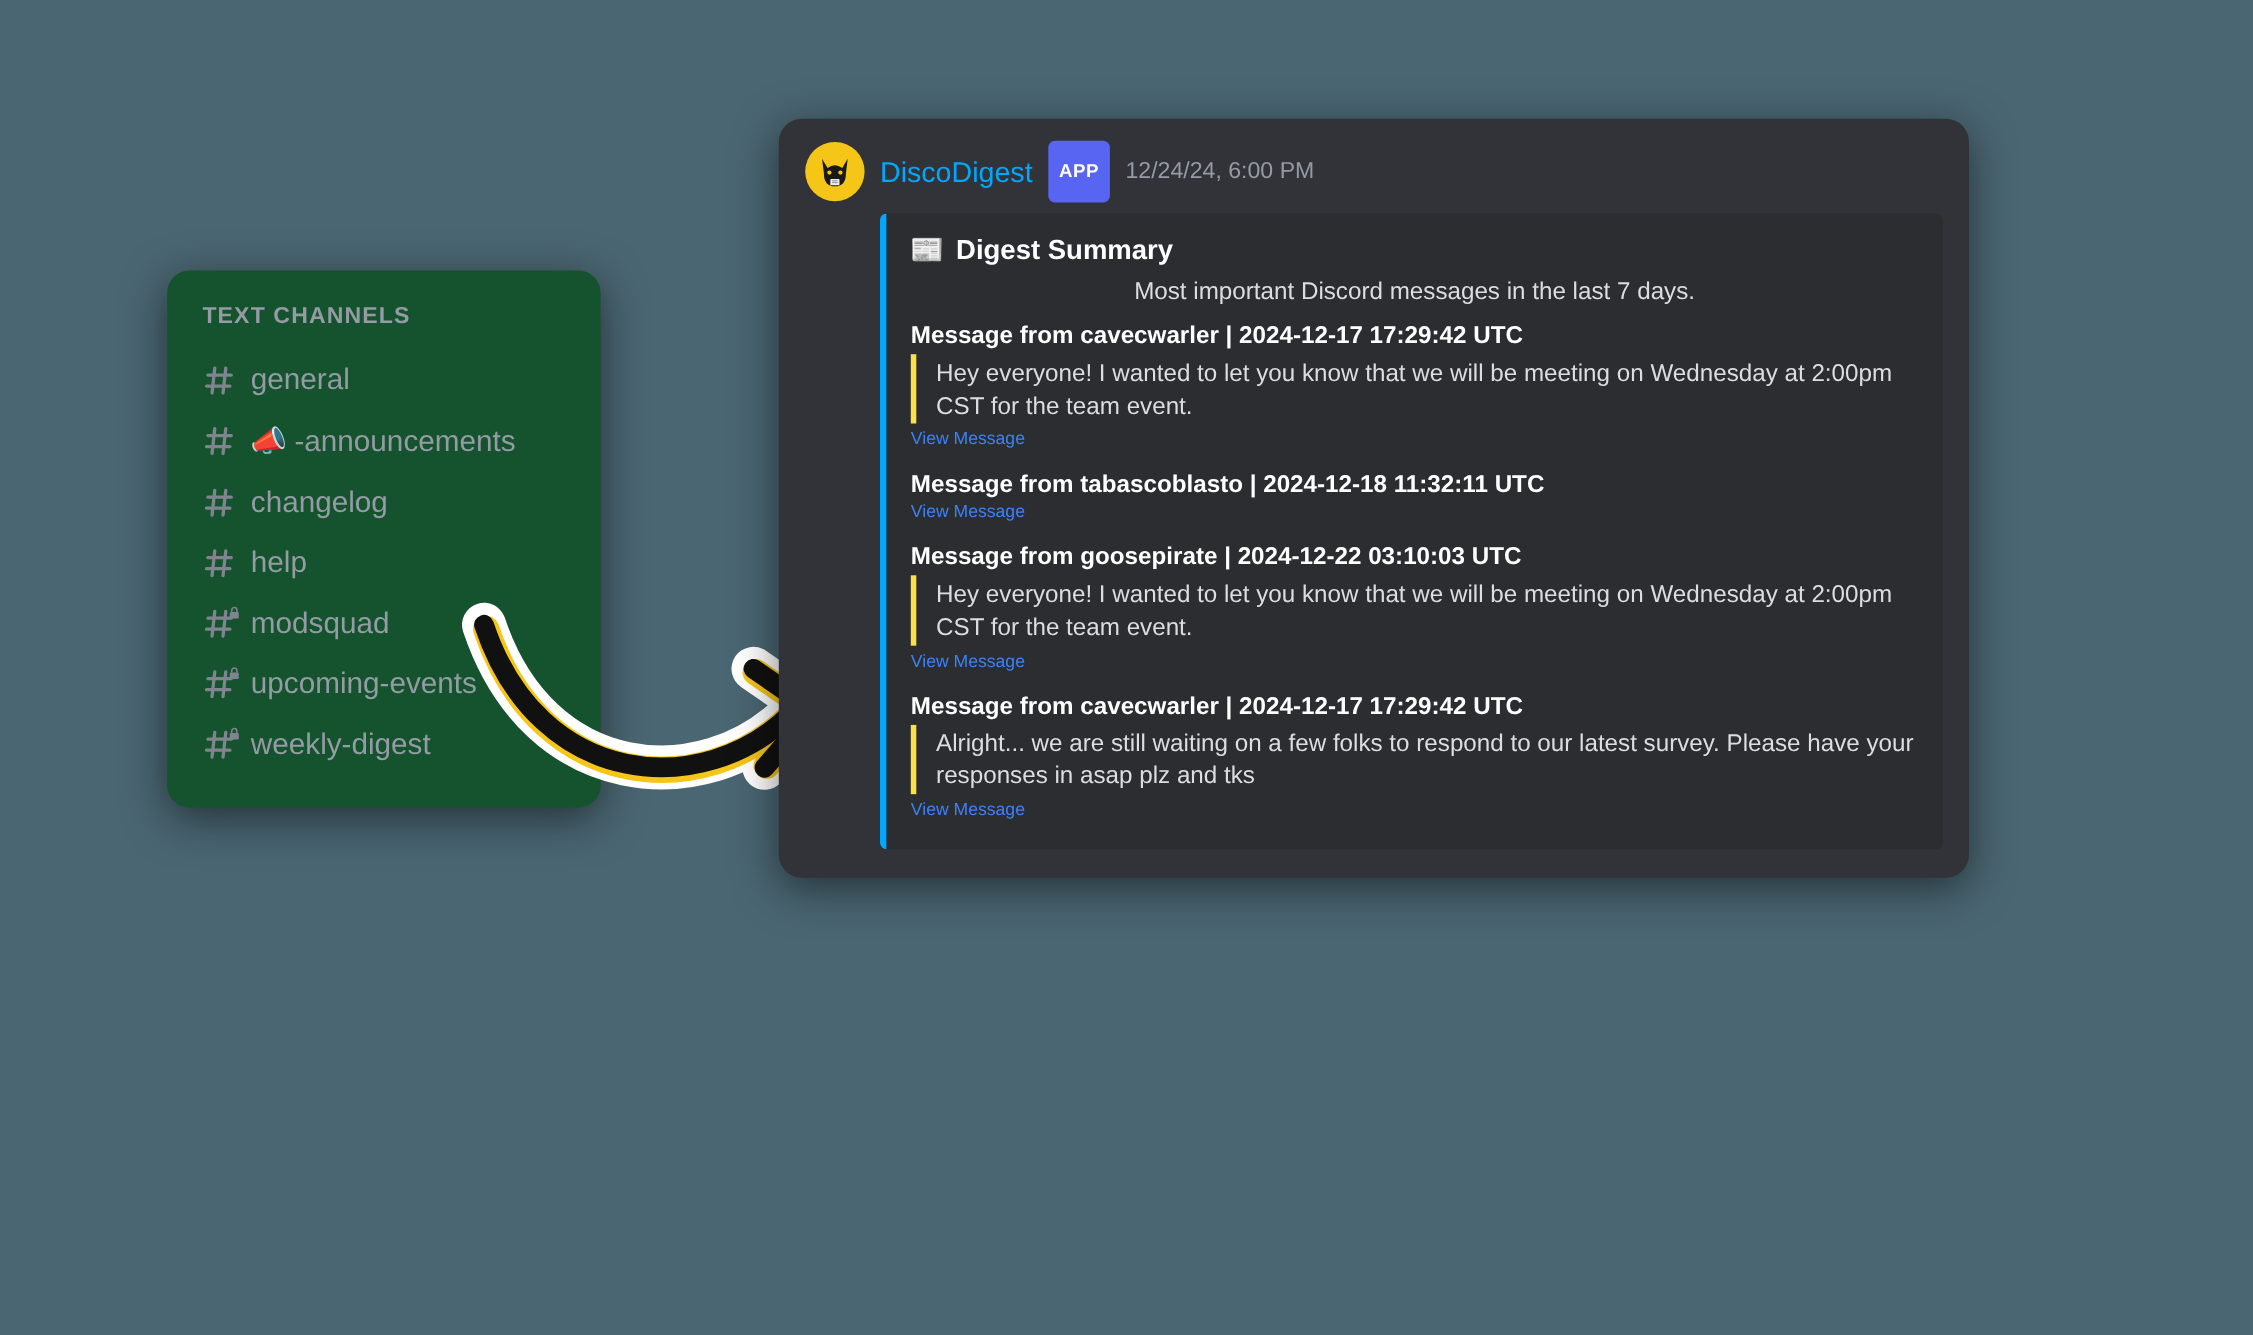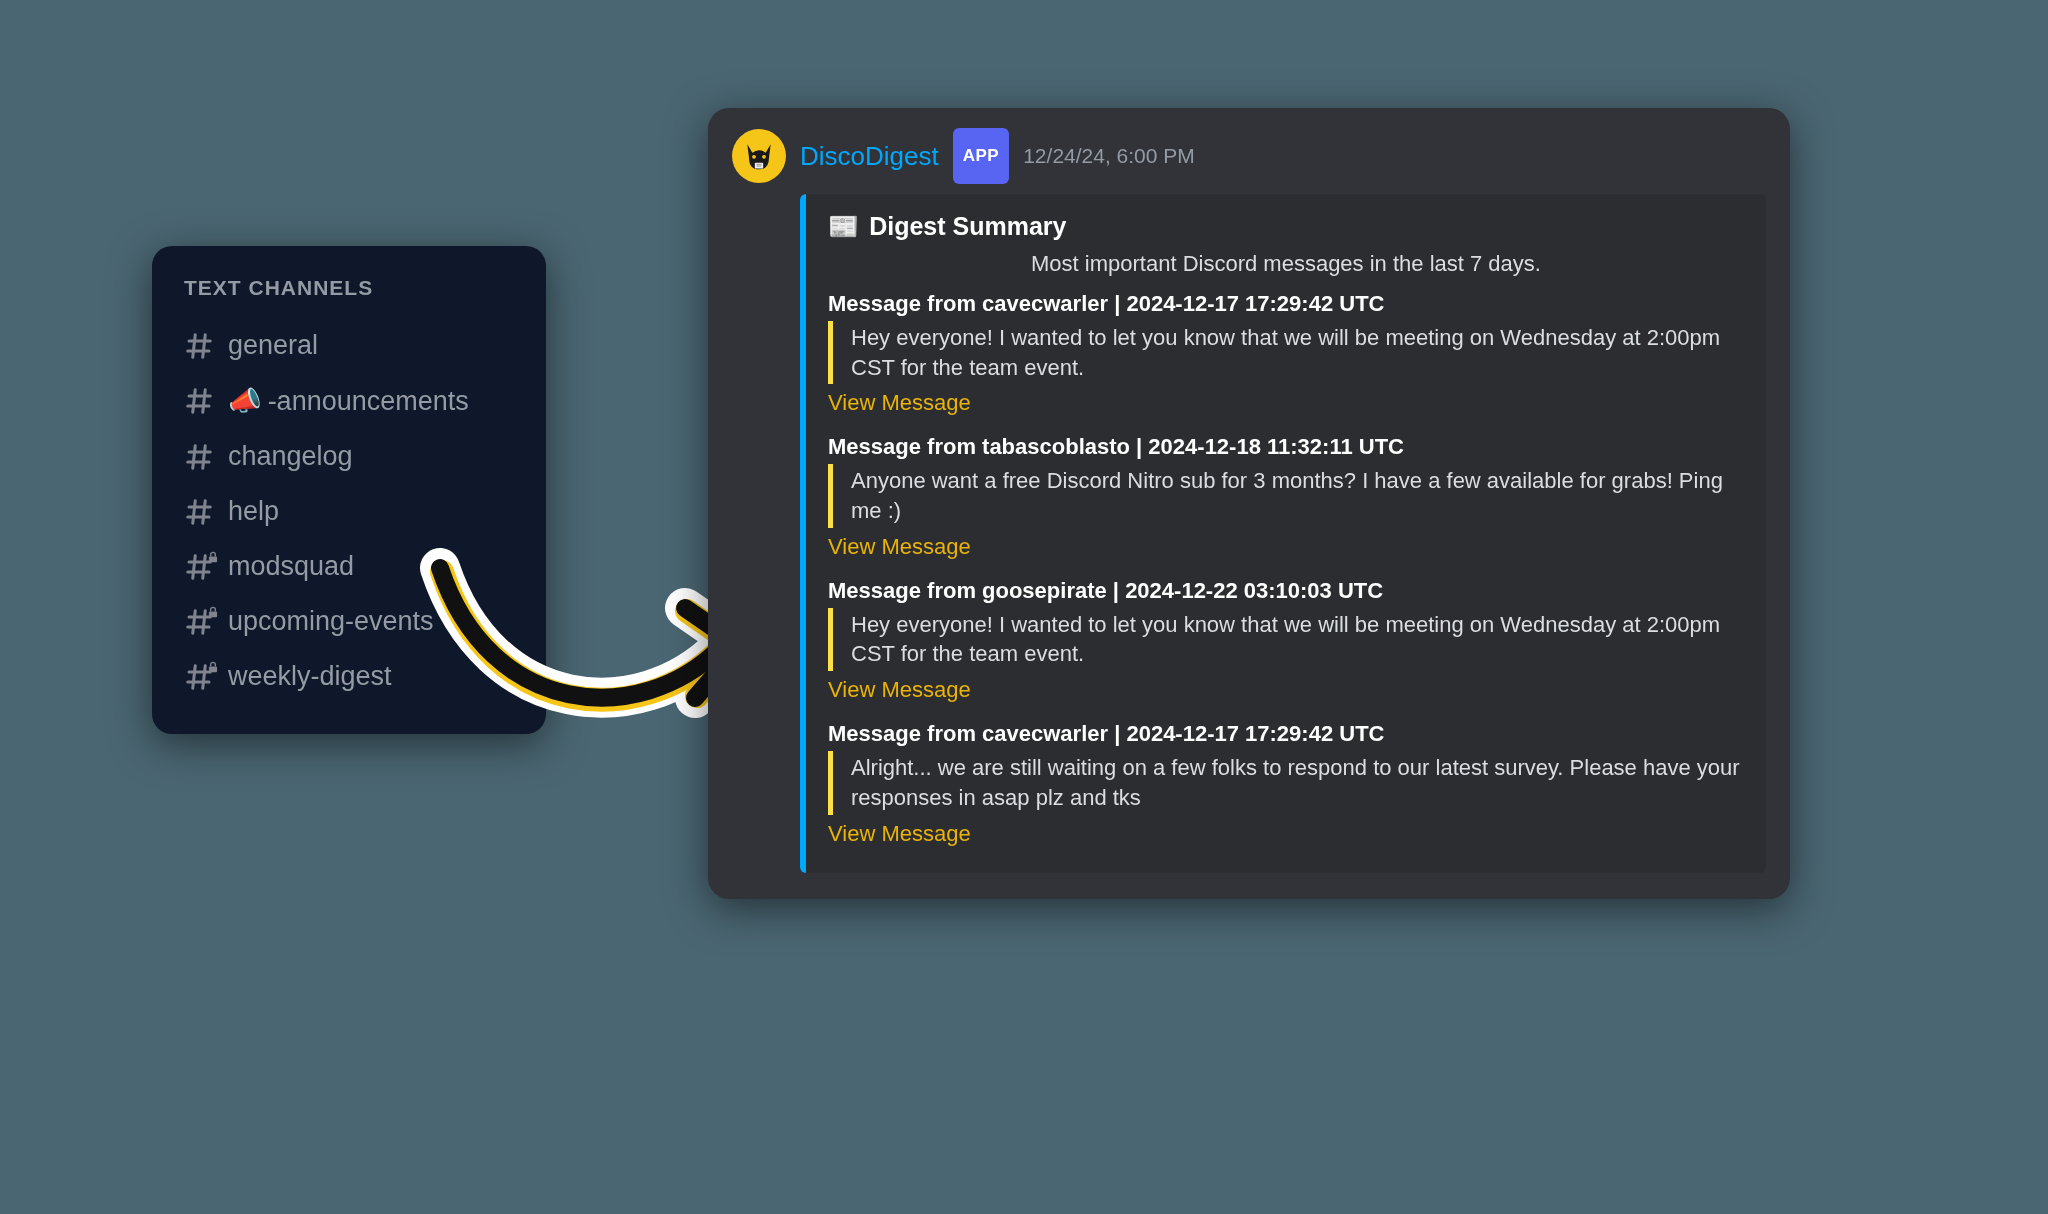--- a/index.html
+++ b/index.html
@@ -11,21 +11,21 @@
     position: relative;
     overflow: hidden;
   }
 
   
   .channel-panel {
     position: absolute;
     left: 152px;
     top: 246px;
     width: 394px;
-    background: #0f172a;
+    background: #14532d;
     border-radius: 20px;
     padding: 30px 20px 30px 24px;
     box-shadow: 0 10px 40px rgba(0,0,0,0.5);
   }
   .channel-header {
     color: #949ba4;
     font-size: 21px;
     font-weight: 700;
     letter-spacing: 1px;
     margin-bottom: 18px;
@@ -144,22 +144,22 @@
   }
   .digest-body {
     border-left: 5px solid #fde047;
     padding: 2px 0 2px 18px;
     color: #dbdee1;
     font-size: 22px;
     line-height: 1.35;
     margin-bottom: 6px;
   }
   .view-link {
-    color: #eab308;
-    font-size: 22px;
+    color: #3b82f6;
+    font-size: 16px;
     cursor: pointer;
   }
   .embed-footer {
     display:flex;
     align-items:center;
     justify-content:center;
     gap:10px;
     color: #dbdee1;
     font-size: 20px;
     font-weight: 600;
@@ -301,21 +301,20 @@
     </div>
     <div class="embed-subtitle">Most important Discord messages in the last 7 days.</div>
     <div id="digest-items">
         <div class="digest-item">
           <div class="digest-head">Message from cavecwarler | 2024-12-17 17:29:42 UTC</div>
           <div class="digest-body">Hey everyone! I wanted to let you know that we will be meeting on Wednesday at 2:00pm CST for the team event.</div>
           <div class="view-link">View Message</div>
         </div>
         <div class="digest-item">
           <div class="digest-head">Message from tabascoblasto | 2024-12-18 11:32:11 UTC</div>
-          <div class="digest-body">Anyone want a free Discord Nitro sub for 3 months? I have a few available for grabs! Ping me :)</div>
           <div class="view-link">View Message</div>
         </div>
         <div class="digest-item">
           <div class="digest-head">Message from goosepirate | 2024-12-22 03:10:03 UTC</div>
           <div class="digest-body">Hey everyone! I wanted to let you know that we will be meeting on Wednesday at 2:00pm CST for the team event.</div>
           <div class="view-link">View Message</div>
         </div>
         <div class="digest-item">
           <div class="digest-head">Message from cavecwarler | 2024-12-17 17:29:42 UTC</div>
           <div class="digest-body">Alright... we are still waiting on a few folks to respond to our latest survey. Please have your responses in asap plz and tks</div>

